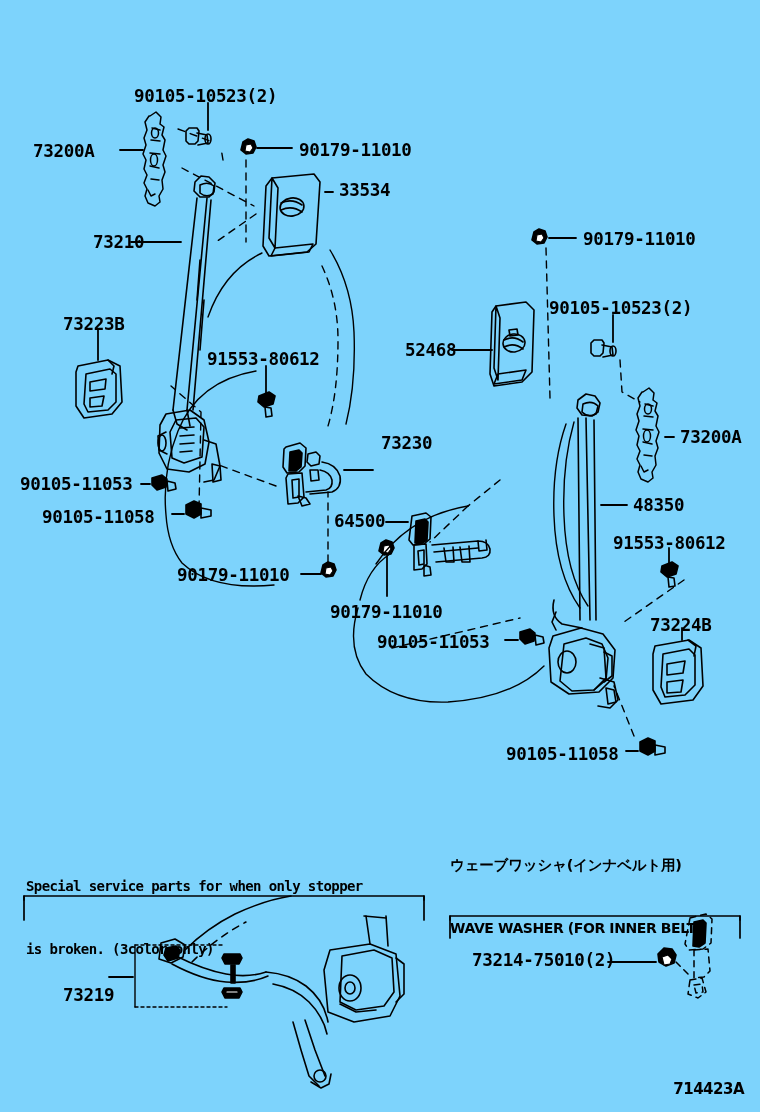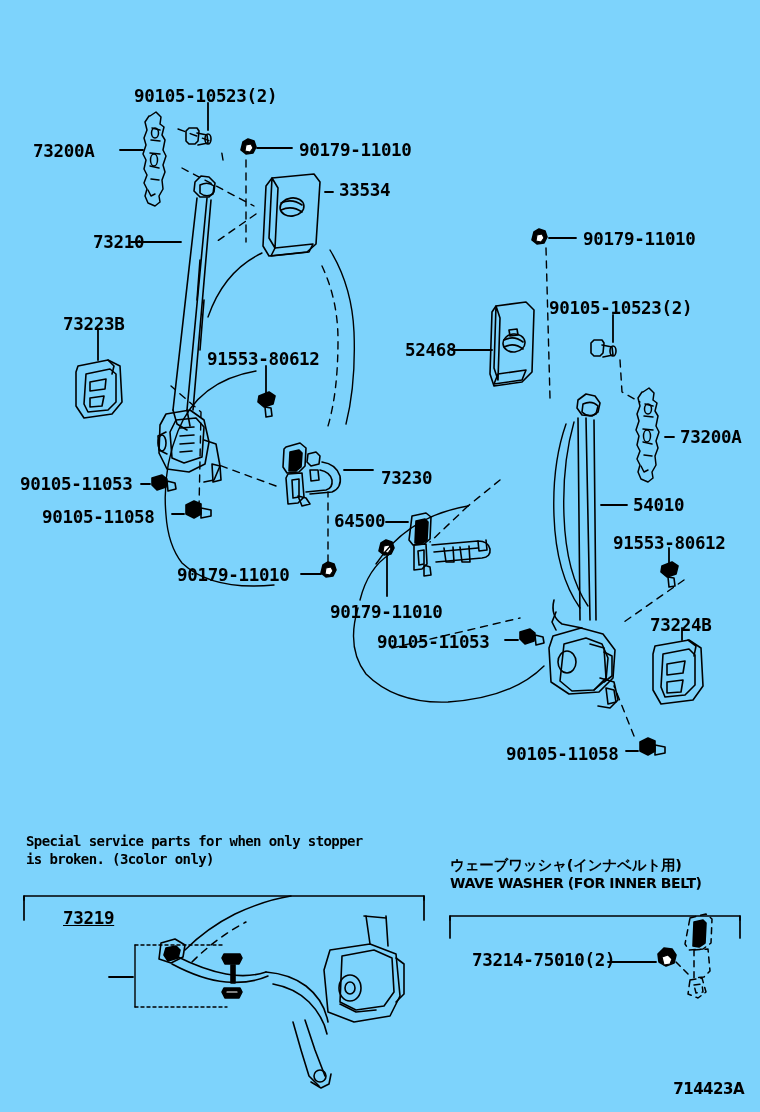--- a/index.html
+++ b/index.html
@@ -42,20 +42,21 @@
     font-family: "DejaVu Sans", "Liberation Sans", sans-serif;
     font-weight: bold;
     font-size: 14.5px;
     letter-spacing: -0.2px;
   }
   .note .en {
     font-family: "DejaVu Sans Mono", "Liberation Mono", monospace;
     font-weight: bold;
     font-size: 14px;
     letter-spacing: -0.6px;
+    margin-top: 45px;
   }
   .note .en.cond {
     font-family: "DejaVu Sans", "Liberation Sans", sans-serif;
     font-weight: bold;
     font-size: 14px;
     letter-spacing: -0.4px;
   }
   .diagid {
     position: absolute;
     right: 16px;
@@ -380,32 +381,32 @@
   <div class="lbl" style="left:33px;  top:143px;">73200A</div>
   <div class="lbl" style="left:299px; top:142px;">90179-11010</div>
   <div class="lbl" style="left:339px; top:182px;">33534</div>
   <div class="lbl" style="left:93px;  top:234px;">73210</div>
   <div class="lbl" style="left:583px; top:231px;">90179-11010</div>
   <div class="lbl" style="left:549px; top:300px;">90105-10523(2)</div>
   <div class="lbl" style="left:63px;  top:316px;">73223B</div>
   <div class="lbl" style="left:405px; top:342px;">52468</div>
   <div class="lbl" style="left:207px; top:351px;">91553-80612</div>
   <div class="lbl" style="left:680px; top:429px;">73200A</div>
-  <div class="lbl" style="left:381px; top:470px;text-align:center;">73230</div>
+  <div class="lbl" style="left:381px; top:435px;text-align:center;">73230</div>
   <div class="lbl" style="left:20px;  top:476px;">90105-11053</div>
-  <div class="lbl" style="left:633px; top:497px;">54010</div>
+  <div class="lbl" style="left:633px; top:497px;">48350</div>
   <div class="lbl" style="left:42px;  top:509px;">90105-11058</div>
   <div class="lbl" style="left:334px; top:513px;">64500</div>
   <div class="lbl" style="left:613px; top:535px;">91553-80612</div>
   <div class="lbl" style="left:177px; top:567px;">90179-11010</div>
   <div class="lbl" style="left:330px; top:604px;">90179-11010</div>
   <div class="lbl" style="left:650px; top:617px;">73224B</div>
   <div class="lbl" style="left:377px; top:634px;">90105-11053</div>
   <div class="lbl" style="left:506px; top:746px;">90105-11058</div>
-  <div class="lbl" style="left:63px;  top:910px;text-decoration:underline;">73219</div>
+  <div class="lbl" style="left:63px;  top:987px;">73219</div>
   <div class="lbl" style="left:472px; top:952px;">73214-75010(2)</div>
 
   <div class="note" style="left:26px; top:833px;">
     <div class="en">Special service parts for when only stopper</div>
     <div class="en"> is broken. (3color only)</div>
   </div>
 
   <div class="note" style="left:450px; top:856px;">
     <div class="jp">ウェーブワッシャ(インナベルト用)</div>
     <div class="en cond">WAVE WASHER (FOR INNER BELT)</div>

